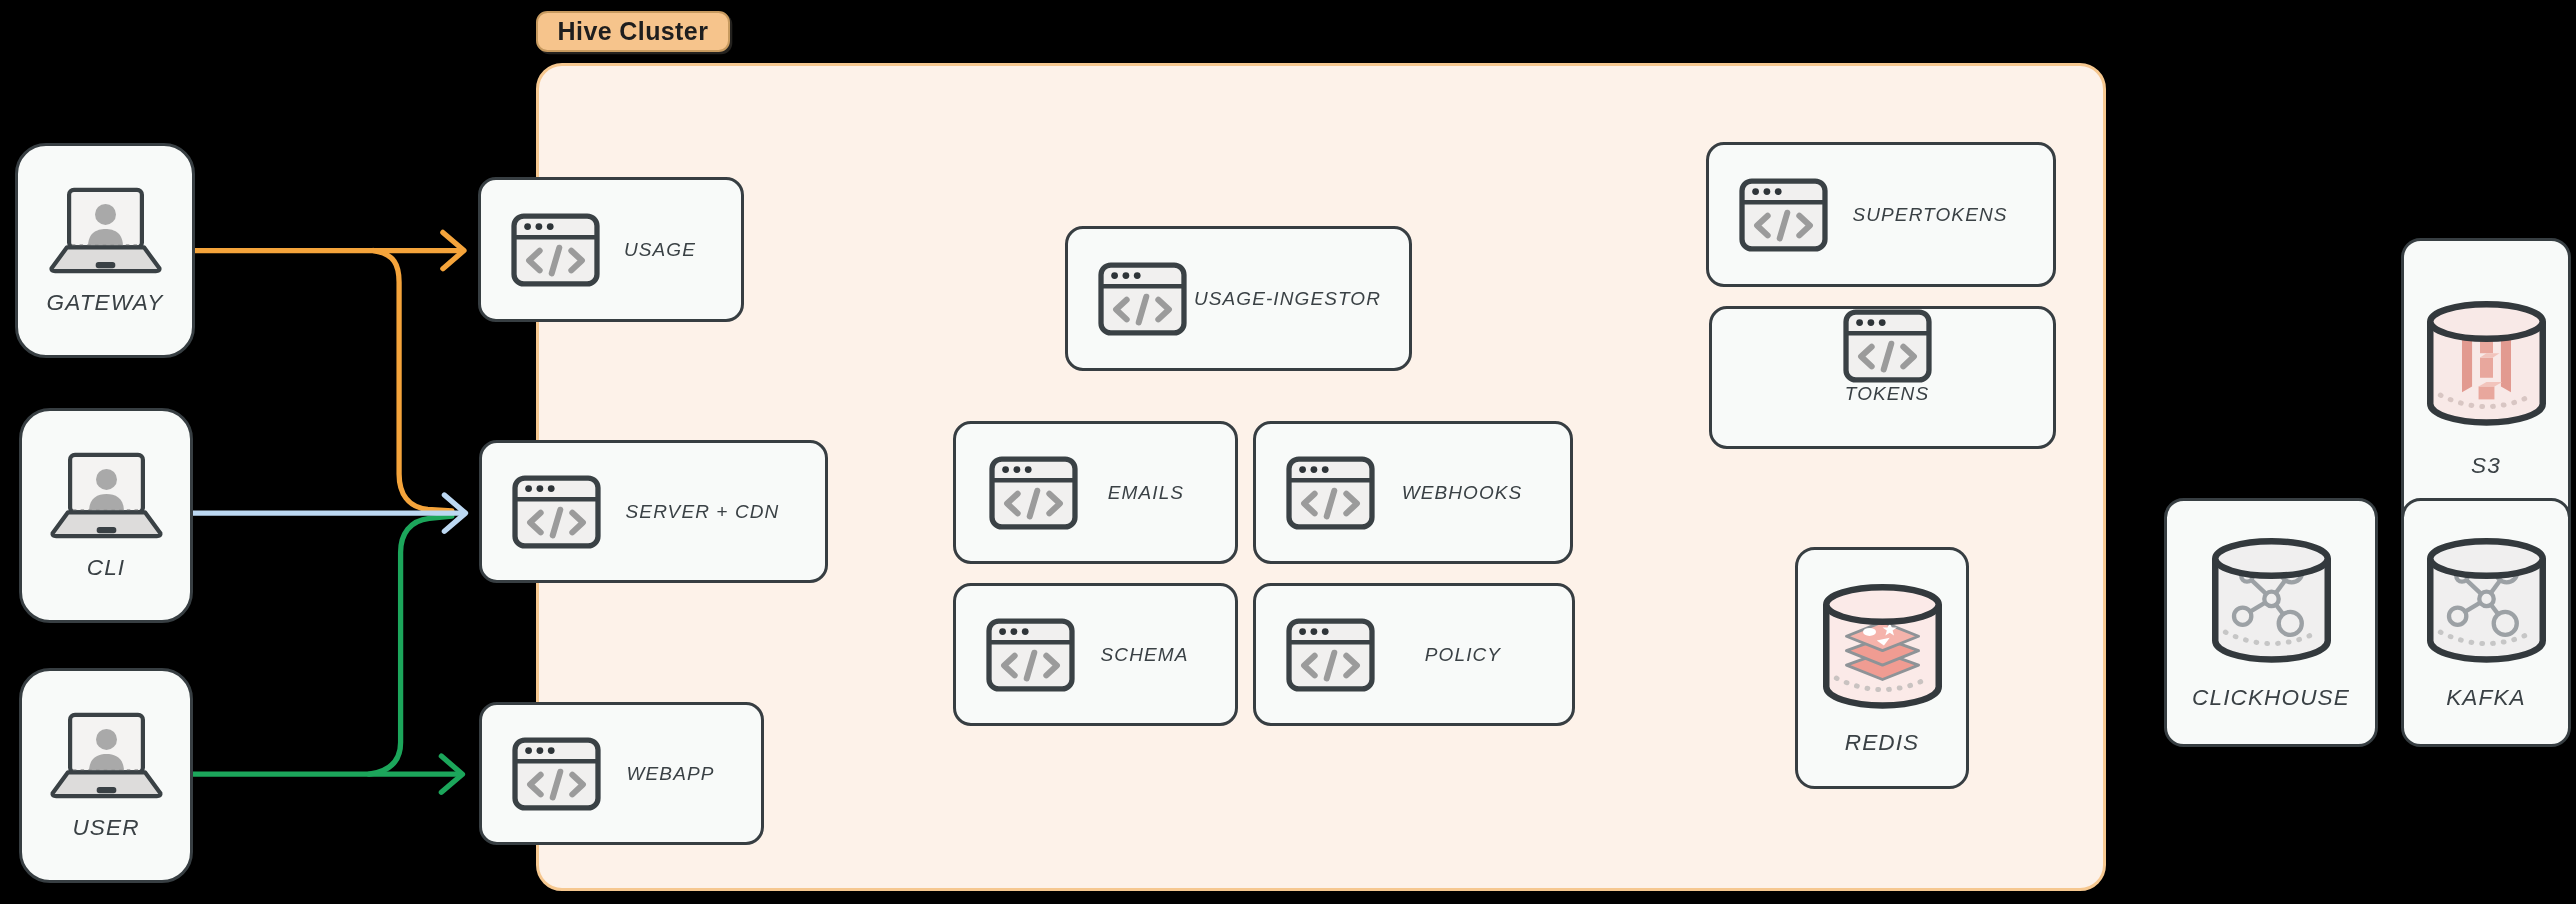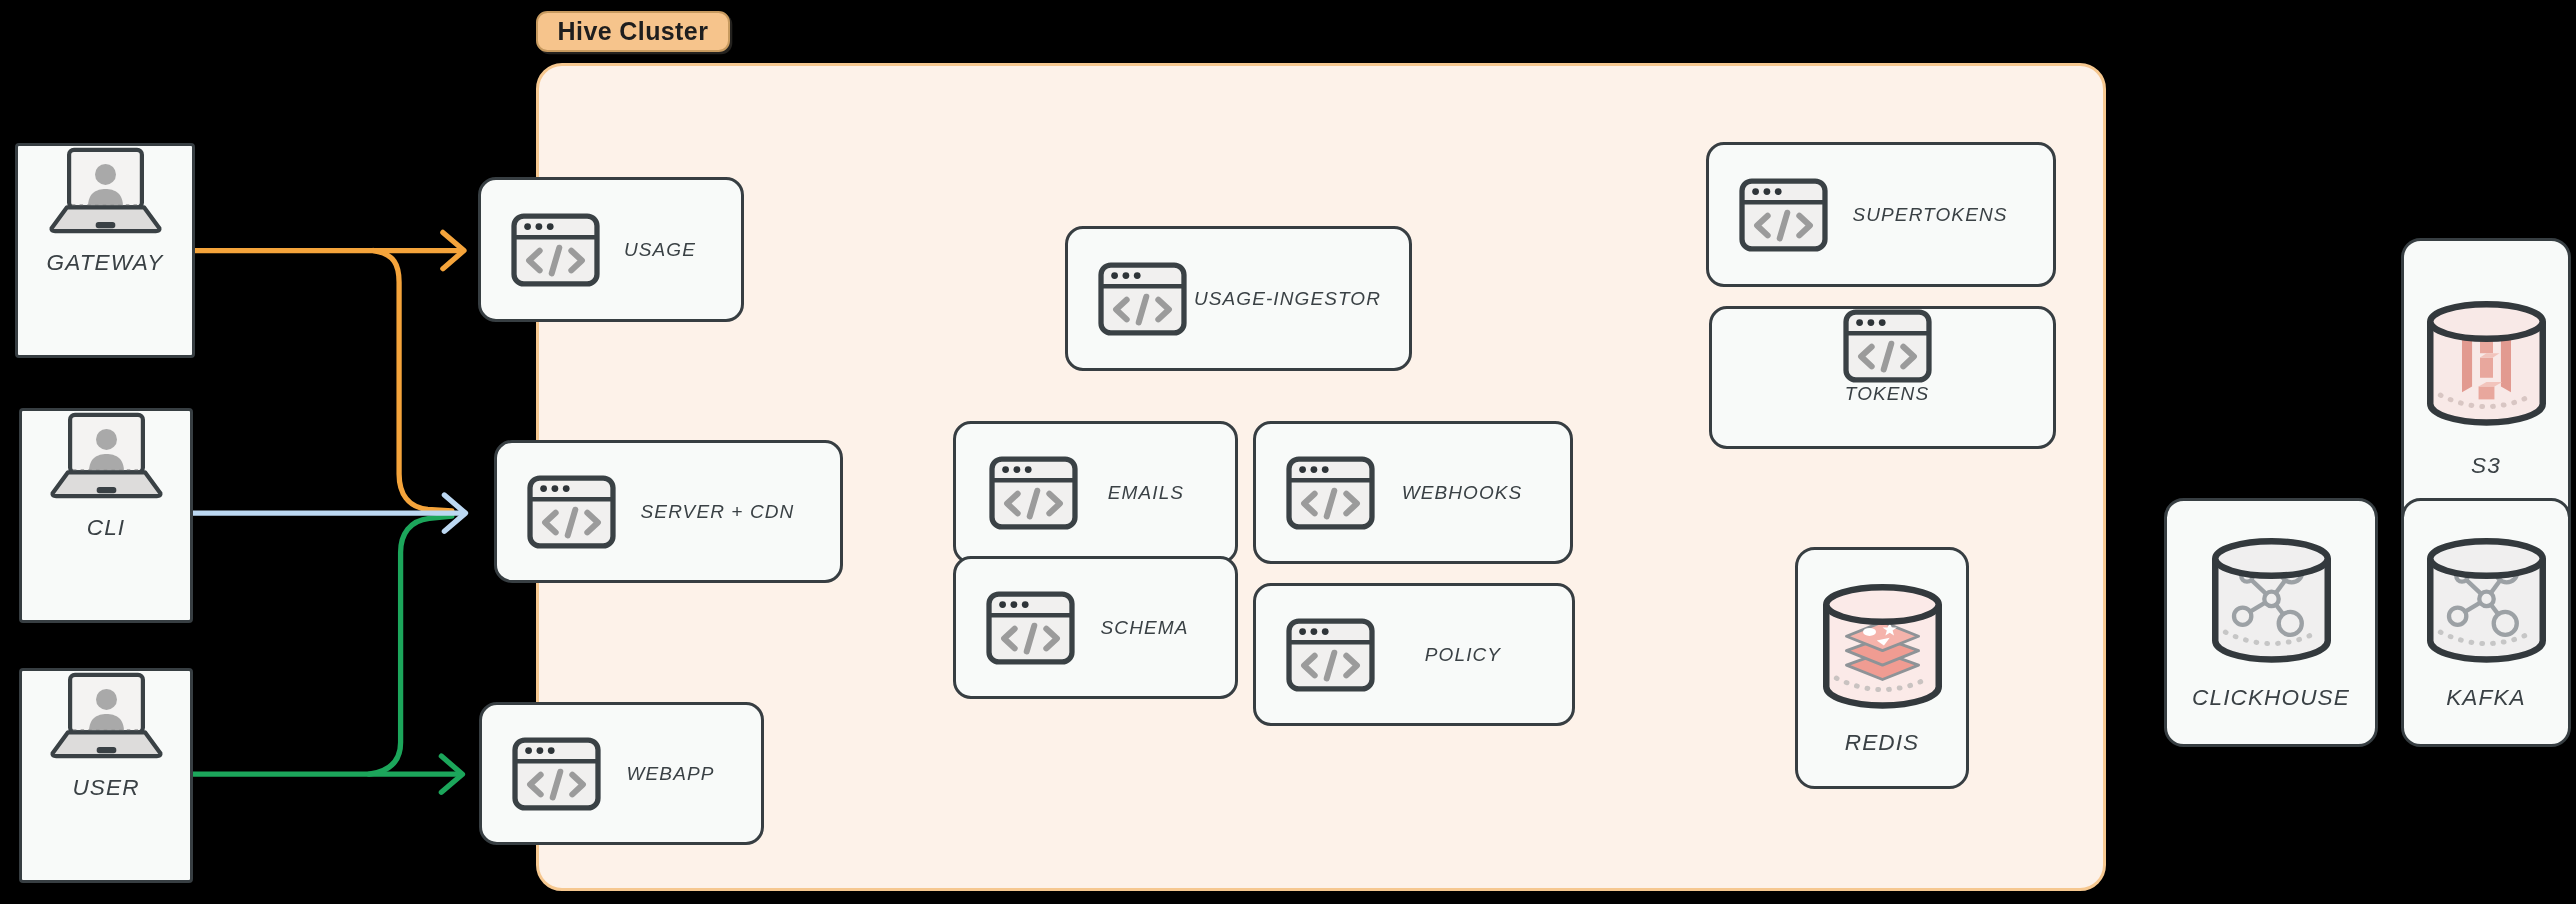--- a/index.html
+++ b/index.html
@@ -16,38 +16,38 @@
     border-radius:11.3px;font-size:25px;font-weight:700;color:var(--cluster-label-text,#1E1E1E);
     box-sizing:border-box;letter-spacing:0.4px;}
 
   
   .node{position:absolute;background:var(--node-fill,#F8FAF9);
     border:3.8px solid var(--node-border,#373E42);box-sizing:border-box;}
   .nlabel{font-style:italic;color:var(--label-text,#3A4145);letter-spacing:1.1px;
     font-size:22.6px;white-space:nowrap;}
 
   
-  .client{border-radius:4px;display:flex;flex-direction:column;align-items:center;
-    gap:15px;}
+  .client{border-radius:31px;display:flex;flex-direction:column;align-items:center;
+    justify-content:center;gap:15px;}
   #gateway{left:15px;top:143px;width:180px;height:215px;}
   #cli{left:19px;top:408px;width:174px;height:215px;}
   #user{left:19px;top:668px;width:174px;height:215px;}
   .client .icon-laptop{width:119px;height:89px;}
 
   
   .service{border-radius:18px;display:flex;align-items:center;padding:0 21px 0 30px;}
   .service .icon-browser{width:89px;height:74px;flex:0 0 auto;}
   .service .nlabel{flex:1;text-align:center;font-size:19px;}
   #usage{left:478px;top:177px;width:266px;height:145px;}
-  #server-cdn{left:494px;top:440px;width:349px;height:143px;}
+  #server-cdn{left:479px;top:440px;width:349px;height:143px;}
   #webapp{left:479px;top:702px;width:285px;height:143px;}
   #usage-ingestor{left:1065px;top:226px;width:347px;height:145px;}
   #emails{left:953px;top:421px;width:285px;height:143px;padding-left:33px;}
   #webhooks{left:1253px;top:421px;width:320px;height:143px;}
-  #schema{left:953px;top:556px;width:285px;height:143px;}
+  #schema{left:953px;top:583px;width:285px;height:143px;}
   #policy{left:1253px;top:583px;width:322px;height:143px;}
   #supertokens{left:1706px;top:142px;width:350px;height:145px;}
   #tokens{left:1709px;top:306px;width:347px;height:143px;flex-direction:column;}
 
   
   .db{border-radius:19.6px;display:flex;flex-direction:column;align-items:center;
     justify-content:center;gap:13.6px;}
   .db .icon-cyl{width:127px;height:137px;}
   #redis{left:1795px;top:547px;width:174px;height:242px;}
   #postgres{left:2164px;top:238px;width:214px;height:240px;}

